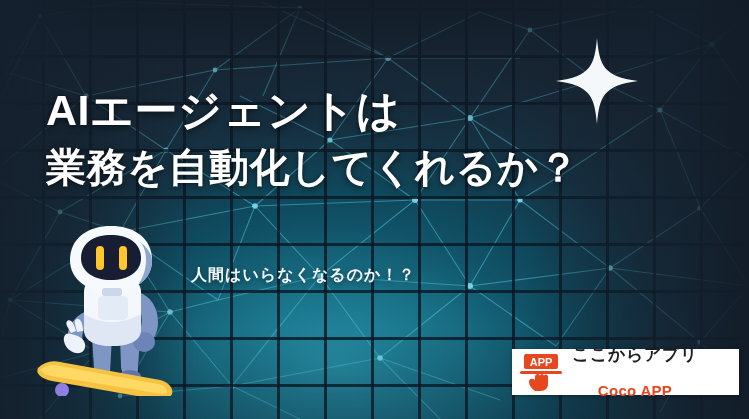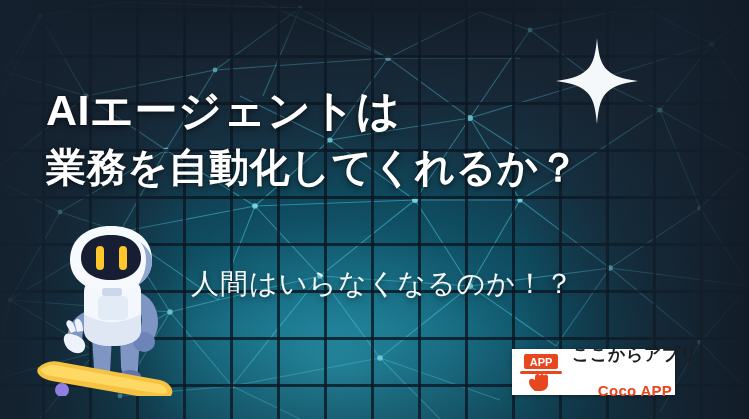--- a/index.html
+++ b/index.html
@@ -49,34 +49,34 @@
     font-weight:700;
     letter-spacing:.5px;
     text-shadow:0 2px 7px rgba(0,0,0,.55), 0 0 2px rgba(0,0,0,.45);
   }
   .line1{font-size:43px;line-height:52px;white-space:nowrap;}
   .line2{font-size:40px;line-height:56px;white-space:nowrap;margin-top:3px;}
 
   .subtitle{
     position:absolute;left:191px;top:265px;
     color:#f2f7fa;
-    font-size:28px;
-    font-weight:400;
+    font-size:16px;
+    font-weight:700;
     letter-spacing:1px;
     white-space:nowrap;
     text-shadow:0 2px 6px rgba(0,0,0,.5);
   }
 
   
   .robot{position:absolute;left:34px;top:218px;width:150px;height:178px;}
 
   
   .logo-badge{
     position:absolute;left:512px;top:349px;
-    width:163px;height:46px;
+    width:227px;height:46px;
     background:#ffffff;
     display:flex;align-items:center;
     box-shadow:0 1px 4px rgba(0,0,0,.35);
   }
   .logo-icon{width:52px;height:40px;margin-left:6px;flex:0 0 auto;position:relative;}
   .logo-text{display:flex;flex-direction:column;justify-content:center;line-height:1;padding-left:2px;}
   .logo-main{
     color:#1d1d1d;font-size:17px;font-weight:700;letter-spacing:.6px;white-space:nowrap;
   }
   .logo-sub{

